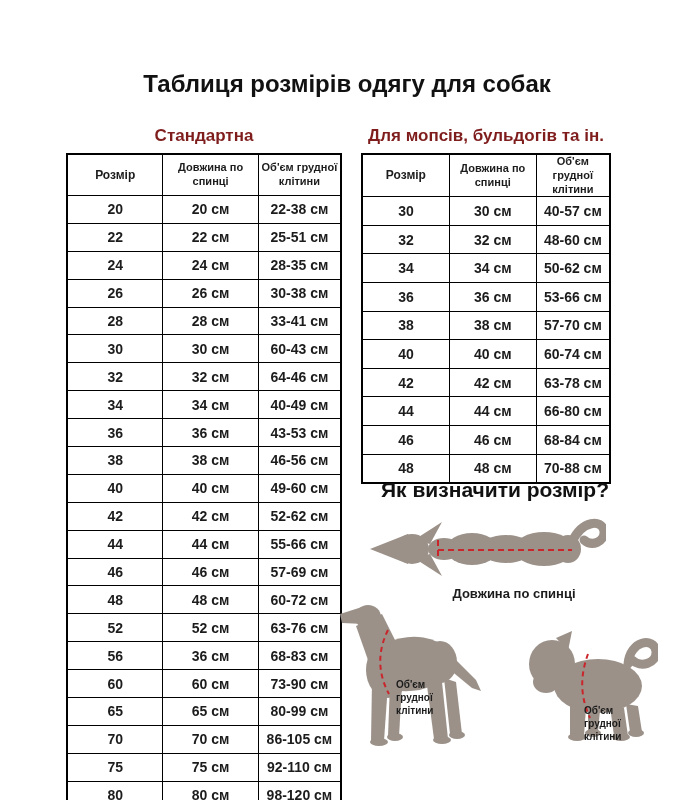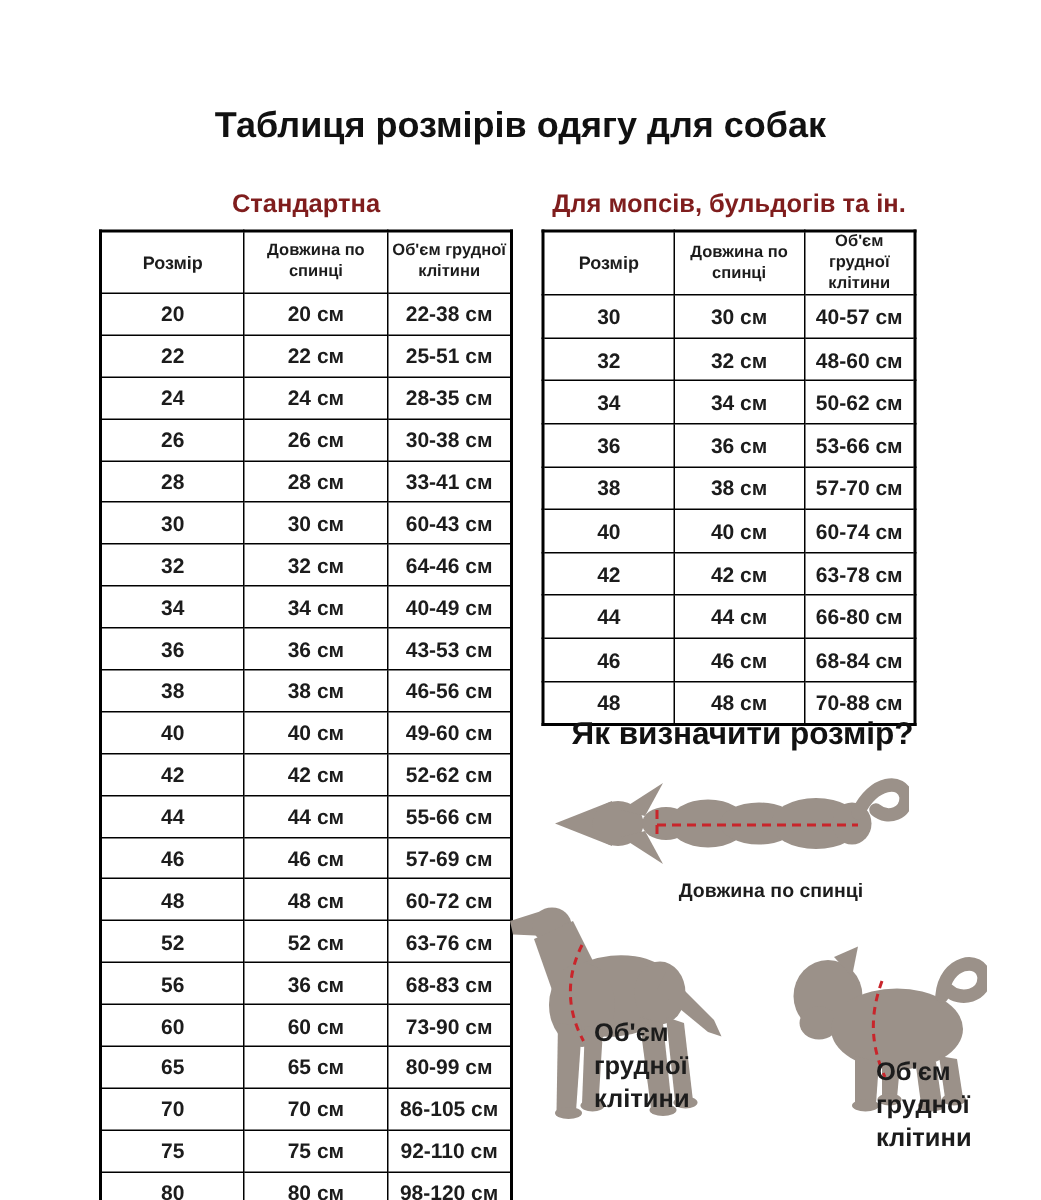--- a/index.html
+++ b/index.html
@@ -35,21 +35,21 @@
   
   .guide{position:absolute;left:334px;top:478px;width:356px;height:322px;}
   .guide-title{position:absolute;top:0;left:0;width:322px;margin:0;text-align:center;
                font-size:21px;font-weight:700;color:#111;}
   .svg-abs{position:absolute;display:block;}
   .top-dog{left:32px;top:36px;}
   .side-dog{left:4px;top:120px;}
   .pug-dog{left:188px;top:146px;}
   .measure-label{position:absolute;font-weight:700;color:#1c1c1c;z-index:2;}
   .back-label{left:70px;top:108px;width:220px;text-align:center;font-size:13px;}
-  .chest-label{font-size:17px;line-height:1.3;white-space:pre-line;}
+  .chest-label{font-size:10px;line-height:1.3;white-space:pre-line;}
   .chest-left{left:62px;top:200px;width:70px;}
   .chest-right{left:250px;top:226px;width:70px;}
 </style>
 </head>
 <body>
 
 <div class="page">
 
 
   <h1 class="page-title">Таблиця розмірів одягу для собак</h1>

